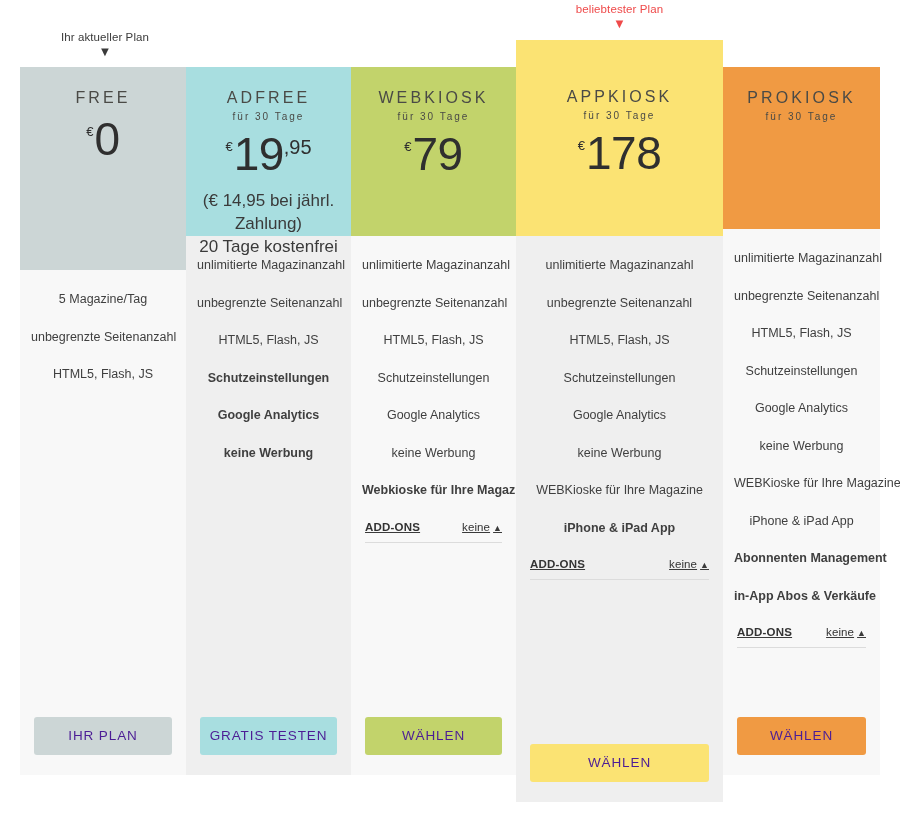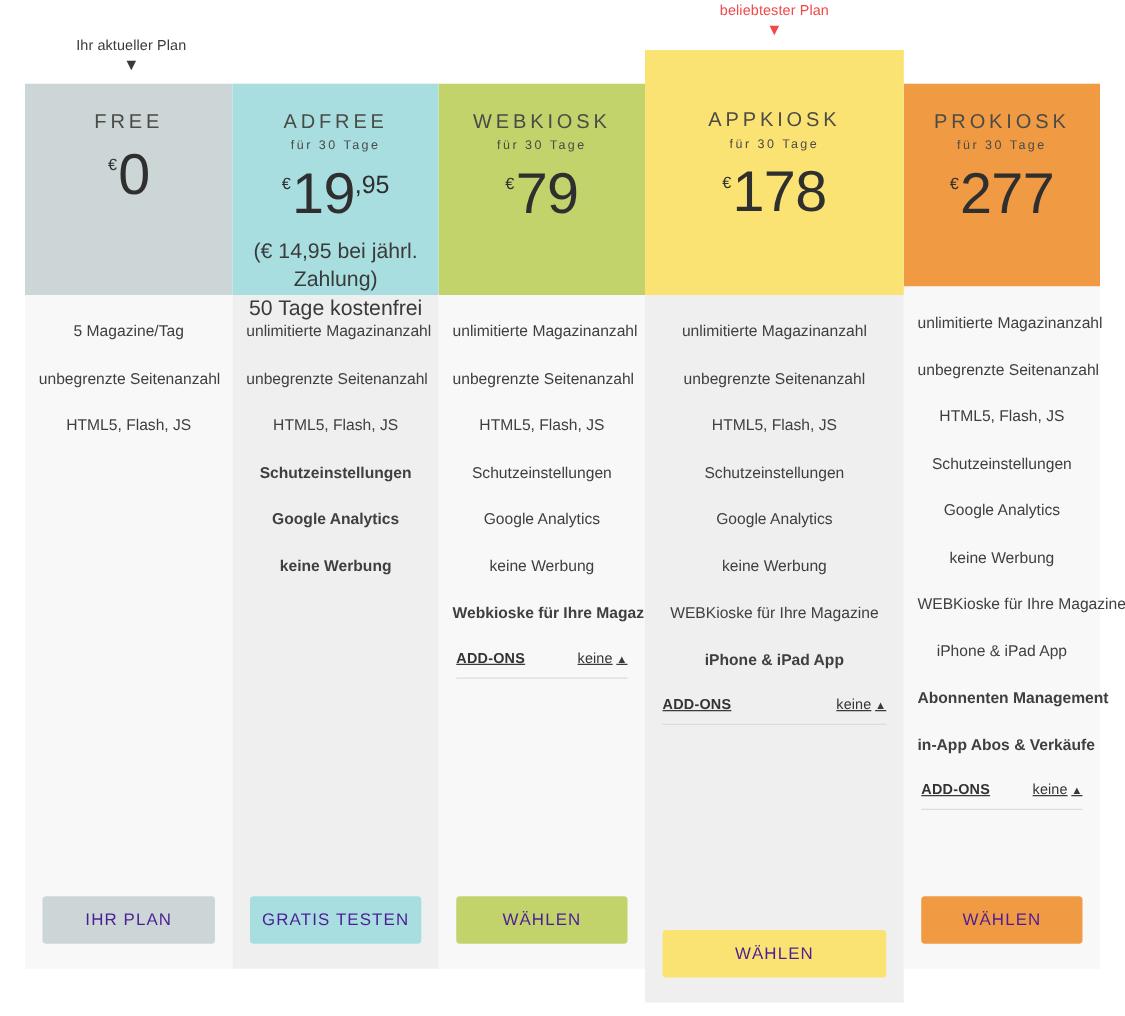--- a/index.html
+++ b/index.html
@@ -148,41 +148,41 @@
     <span class="callout-arrow">▼</span>
   </div>
 
   <div class="callout" id="callout-popular" style="color: rgb(239, 74, 74);">
     <span class="callout-text">beliebtester Plan</span>
     <span class="callout-arrow">▼</span>
   </div>
 
   <div id="columns">
       <div class="col" style="left: 20px; top: 67px; width: 166px; height: 708px; background: rgb(248, 248, 248);">
-        <div class="col-head" style="background: rgb(204, 214, 214); height: 169px;">
+        <div class="col-head" style="background: rgb(204, 214, 214); height: 203px;">
           <div class="plan-name">FREE</div>
           <div class="plan-price"><span class="cur">€</span><span class="amount">0</span></div>
         </div>
         <div class="col-body">
           <div class="feature">5 Magazine/Tag</div>
           <div class="feature">unbegrenzte Seitenanzahl</div>
           <div class="feature">HTML5, Flash, JS</div>
         </div>
         <div class="col-foot">
           <button class="cta" style="background: rgb(204, 214, 214);">IHR PLAN</button>
         </div>
       </div>
       <div class="col" style="left: 186px; top: 67px; width: 165px; height: 708px; background: rgb(239, 239, 239);">
         <div class="col-head" style="background: rgb(168, 222, 224); height: 169px;">
           <div class="plan-name">ADFREE</div>
           <div class="plan-period">für 30 Tage</div>
           <div class="plan-price"><span class="cur">€</span><span class="amount">19</span><span class="cents">,95</span></div>
           <div class="plan-note">
             <div>(€ 14,95 bei jährl. Zahlung)</div>
-            <div>50 Tage kostenfrei</div>
+            <div>20 Tage kostenfrei</div>
           </div>
         </div>
         <div class="col-body">
           <div class="feature">unlimitierte Magazinanzahl</div>
           <div class="feature">unbegrenzte Seitenanzahl</div>
           <div class="feature">HTML5, Flash, JS</div>
           <div class="feature bold">Schutzeinstellungen</div>
           <div class="feature bold">Google Analytics</div>
           <div class="feature bold">keine Werbung</div>
         </div>
@@ -240,21 +240,20 @@
           </div>
         </div>
         <div class="col-foot">
           <button class="cta" style="background: rgb(251, 227, 115);">WÄHLEN</button>
         </div>
       </div>
       <div class="col" style="left: 723px; top: 67px; width: 157px; height: 708px; background: rgb(248, 248, 248);">
         <div class="col-head" style="background: rgb(240, 154, 67); height: 162px;">
           <div class="plan-name">PROKIOSK</div>
           <div class="plan-period">für 30 Tage</div>
-          <div class="plan-price"><span class="cur">€</span><span class="amount">277</span></div>
         </div>
         <div class="col-body">
           <div class="feature">unlimitierte Magazinanzahl</div>
           <div class="feature">unbegrenzte Seitenanzahl</div>
           <div class="feature">HTML5, Flash, JS</div>
           <div class="feature">Schutzeinstellungen</div>
           <div class="feature">Google Analytics</div>
           <div class="feature">keine Werbung</div>
           <div class="feature">WEBKioske für Ihre Magazine</div>
           <div class="feature">iPhone &amp; iPad App</div>

